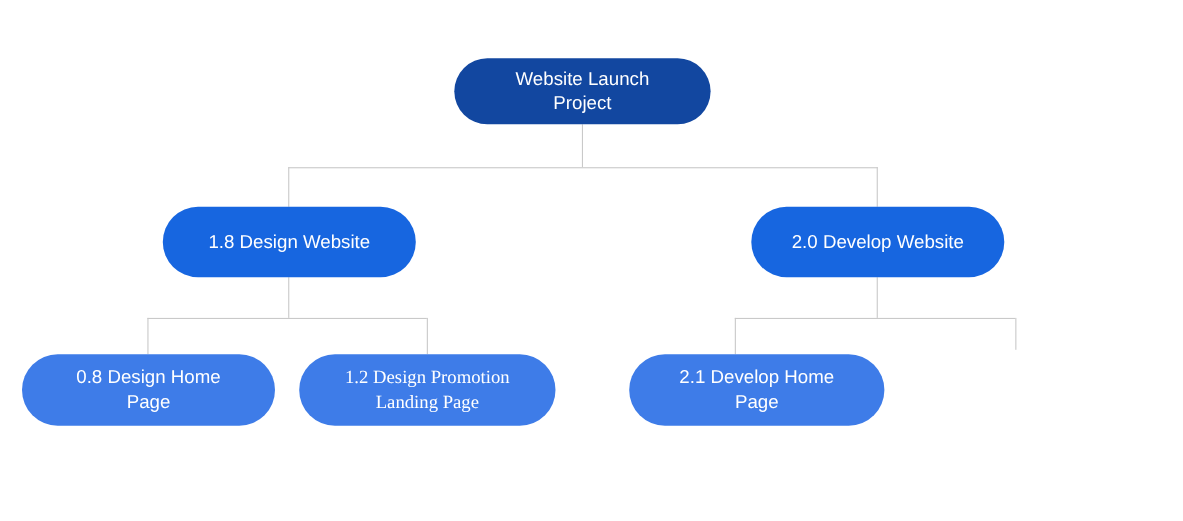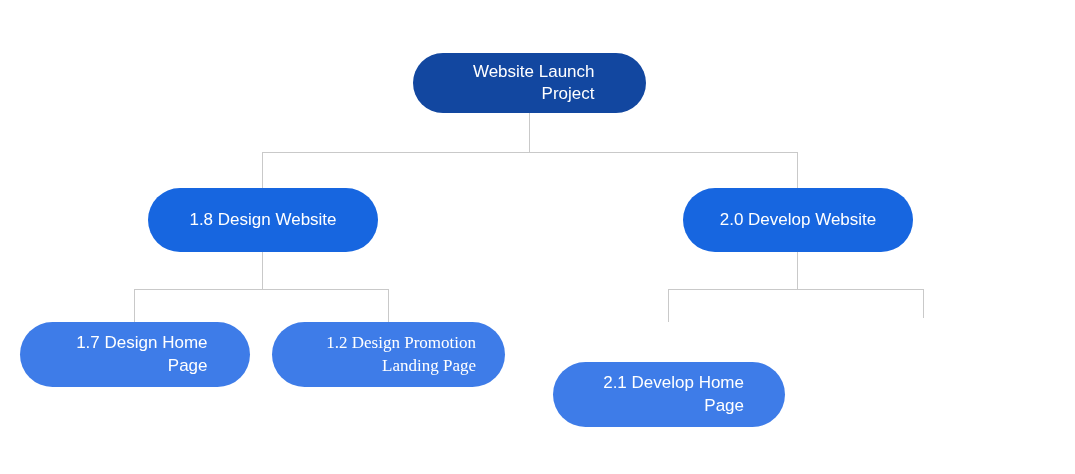--- a/index.html
+++ b/index.html
@@ -13,21 +13,21 @@
     width: 1075px;
     height: 474px;
     background: #ffffff;
     overflow: hidden;
   }
   .node {
     position: absolute;
     display: flex;
     align-items: center;
     justify-content: center;
-    text-align: right;
+    text-align: center;
     color: #ffffff;
     font-size: 17px;
     line-height: 1.3;
     box-sizing: border-box;
   }
   .node .label { display: inline-block; }
   .node-root {
     left: 413px; top: 53px; width: 233px; height: 60px;
     background: #1247A0;
     border-radius: 30px;
@@ -42,21 +42,21 @@
   .node-branch-2 { left: 683px; }
   .node-leaf {
     background: #3E7CE8;
     border-radius: 33px;
     top: 322px; height: 65px;
   }
   .node-leaf-11 { left: 20px;  width: 230px; }
   .node-leaf-11 .label { max-width: 145px; }
   .node-leaf-12 { left: 272px; width: 233px; }
   .node-leaf-12 .label { max-width: 175px; font-family: Liberation Serif, serif; }
-  .node-leaf-21 { left: 553px; width: 232px; margin-top: 40px; }
+  .node-leaf-21 { left: 572px; width: 232px; }
   .node-leaf-21 .label { max-width: 150px; }
   .node-leaf-22 { left: 807px; top: 318px; width: 233px; height: 73px; border-radius: 37px; }
   .node-leaf-22 .label { max-width: 150px; }
   .connector {
     position: absolute;
     background: #C9C9C9;
   }
   .c-v { width: 1px; }
   .c-h { height: 1px; }
 </style>
@@ -86,21 +86,21 @@
 
   <div class="node node-branch node-branch-1">
     <span class="label">1.8 Design Website</span>
   </div>
 
   <div class="node node-branch node-branch-2">
     <span class="label">2.0 Develop Website</span>
   </div>
 
   <div class="node node-leaf node-leaf-11">
-    <span class="label">1.7 Design Home Page</span>
+    <span class="label">0.8 Design Home Page</span>
   </div>
 
   <div class="node node-leaf node-leaf-12">
     <span class="label">1.2 Design Promotion Landing Page</span>
   </div>
 
   <div class="node node-leaf node-leaf-21">
     <span class="label">2.1 Develop Home Page</span>
   </div>
 

